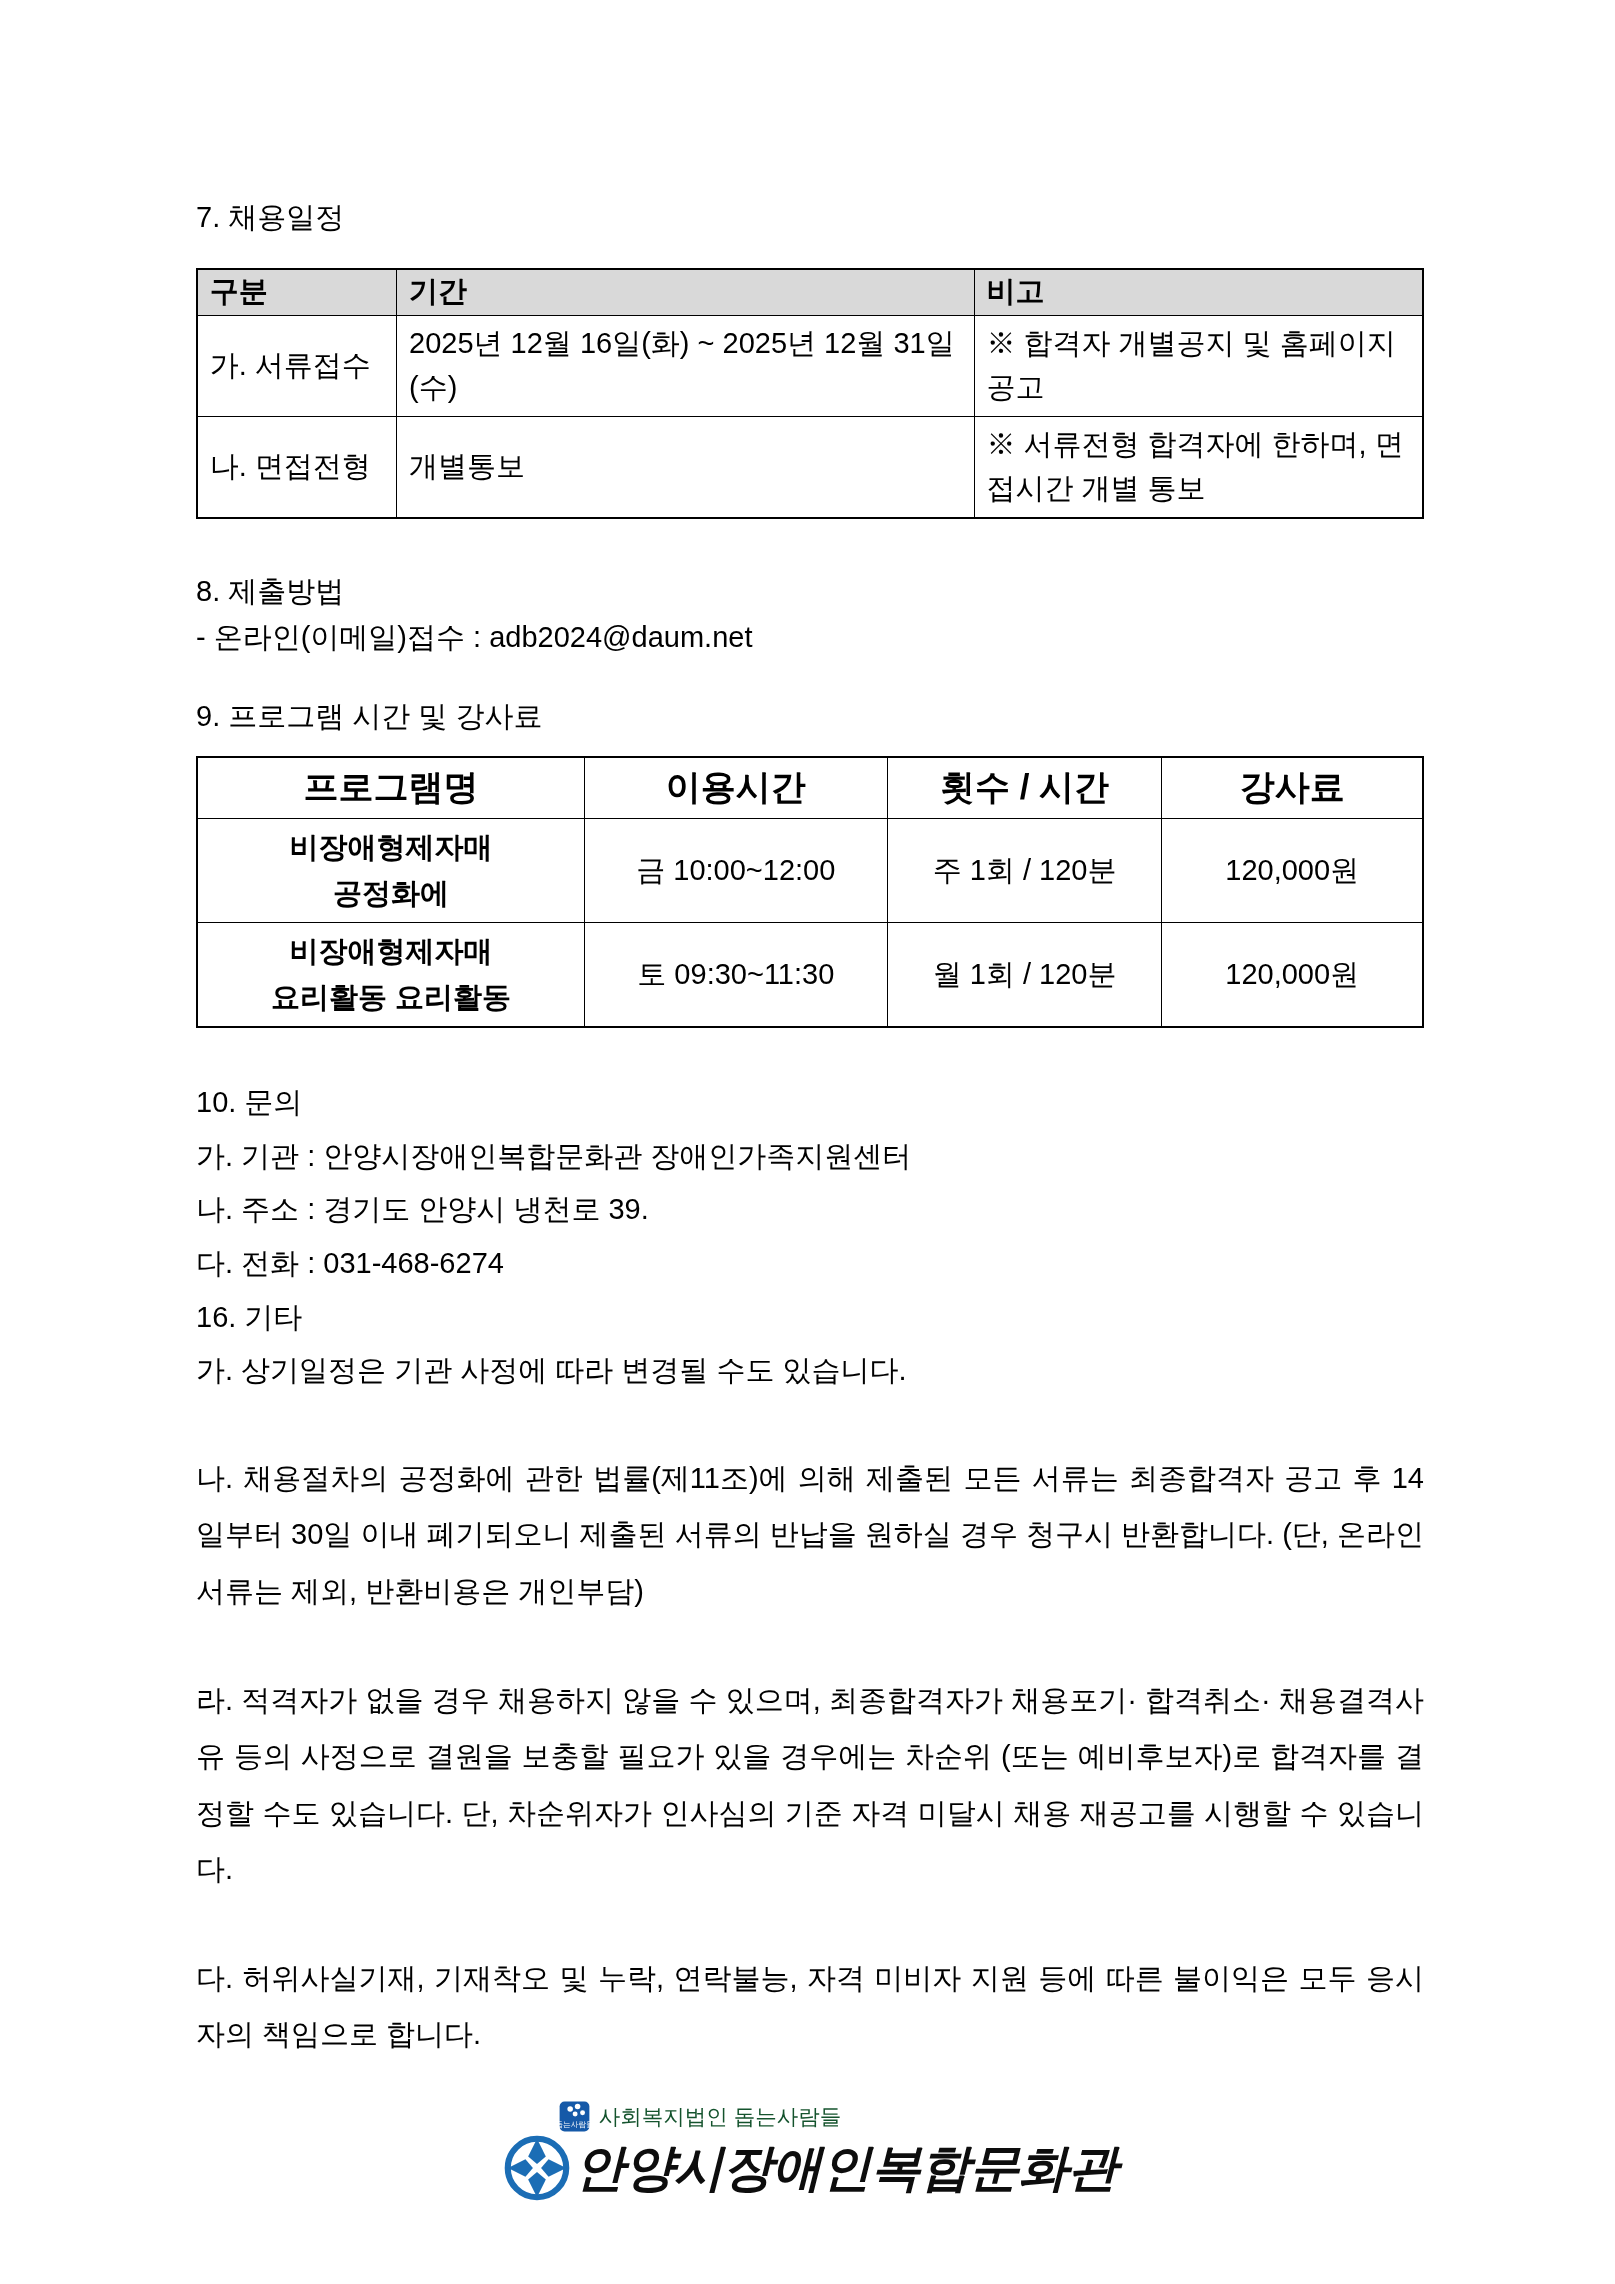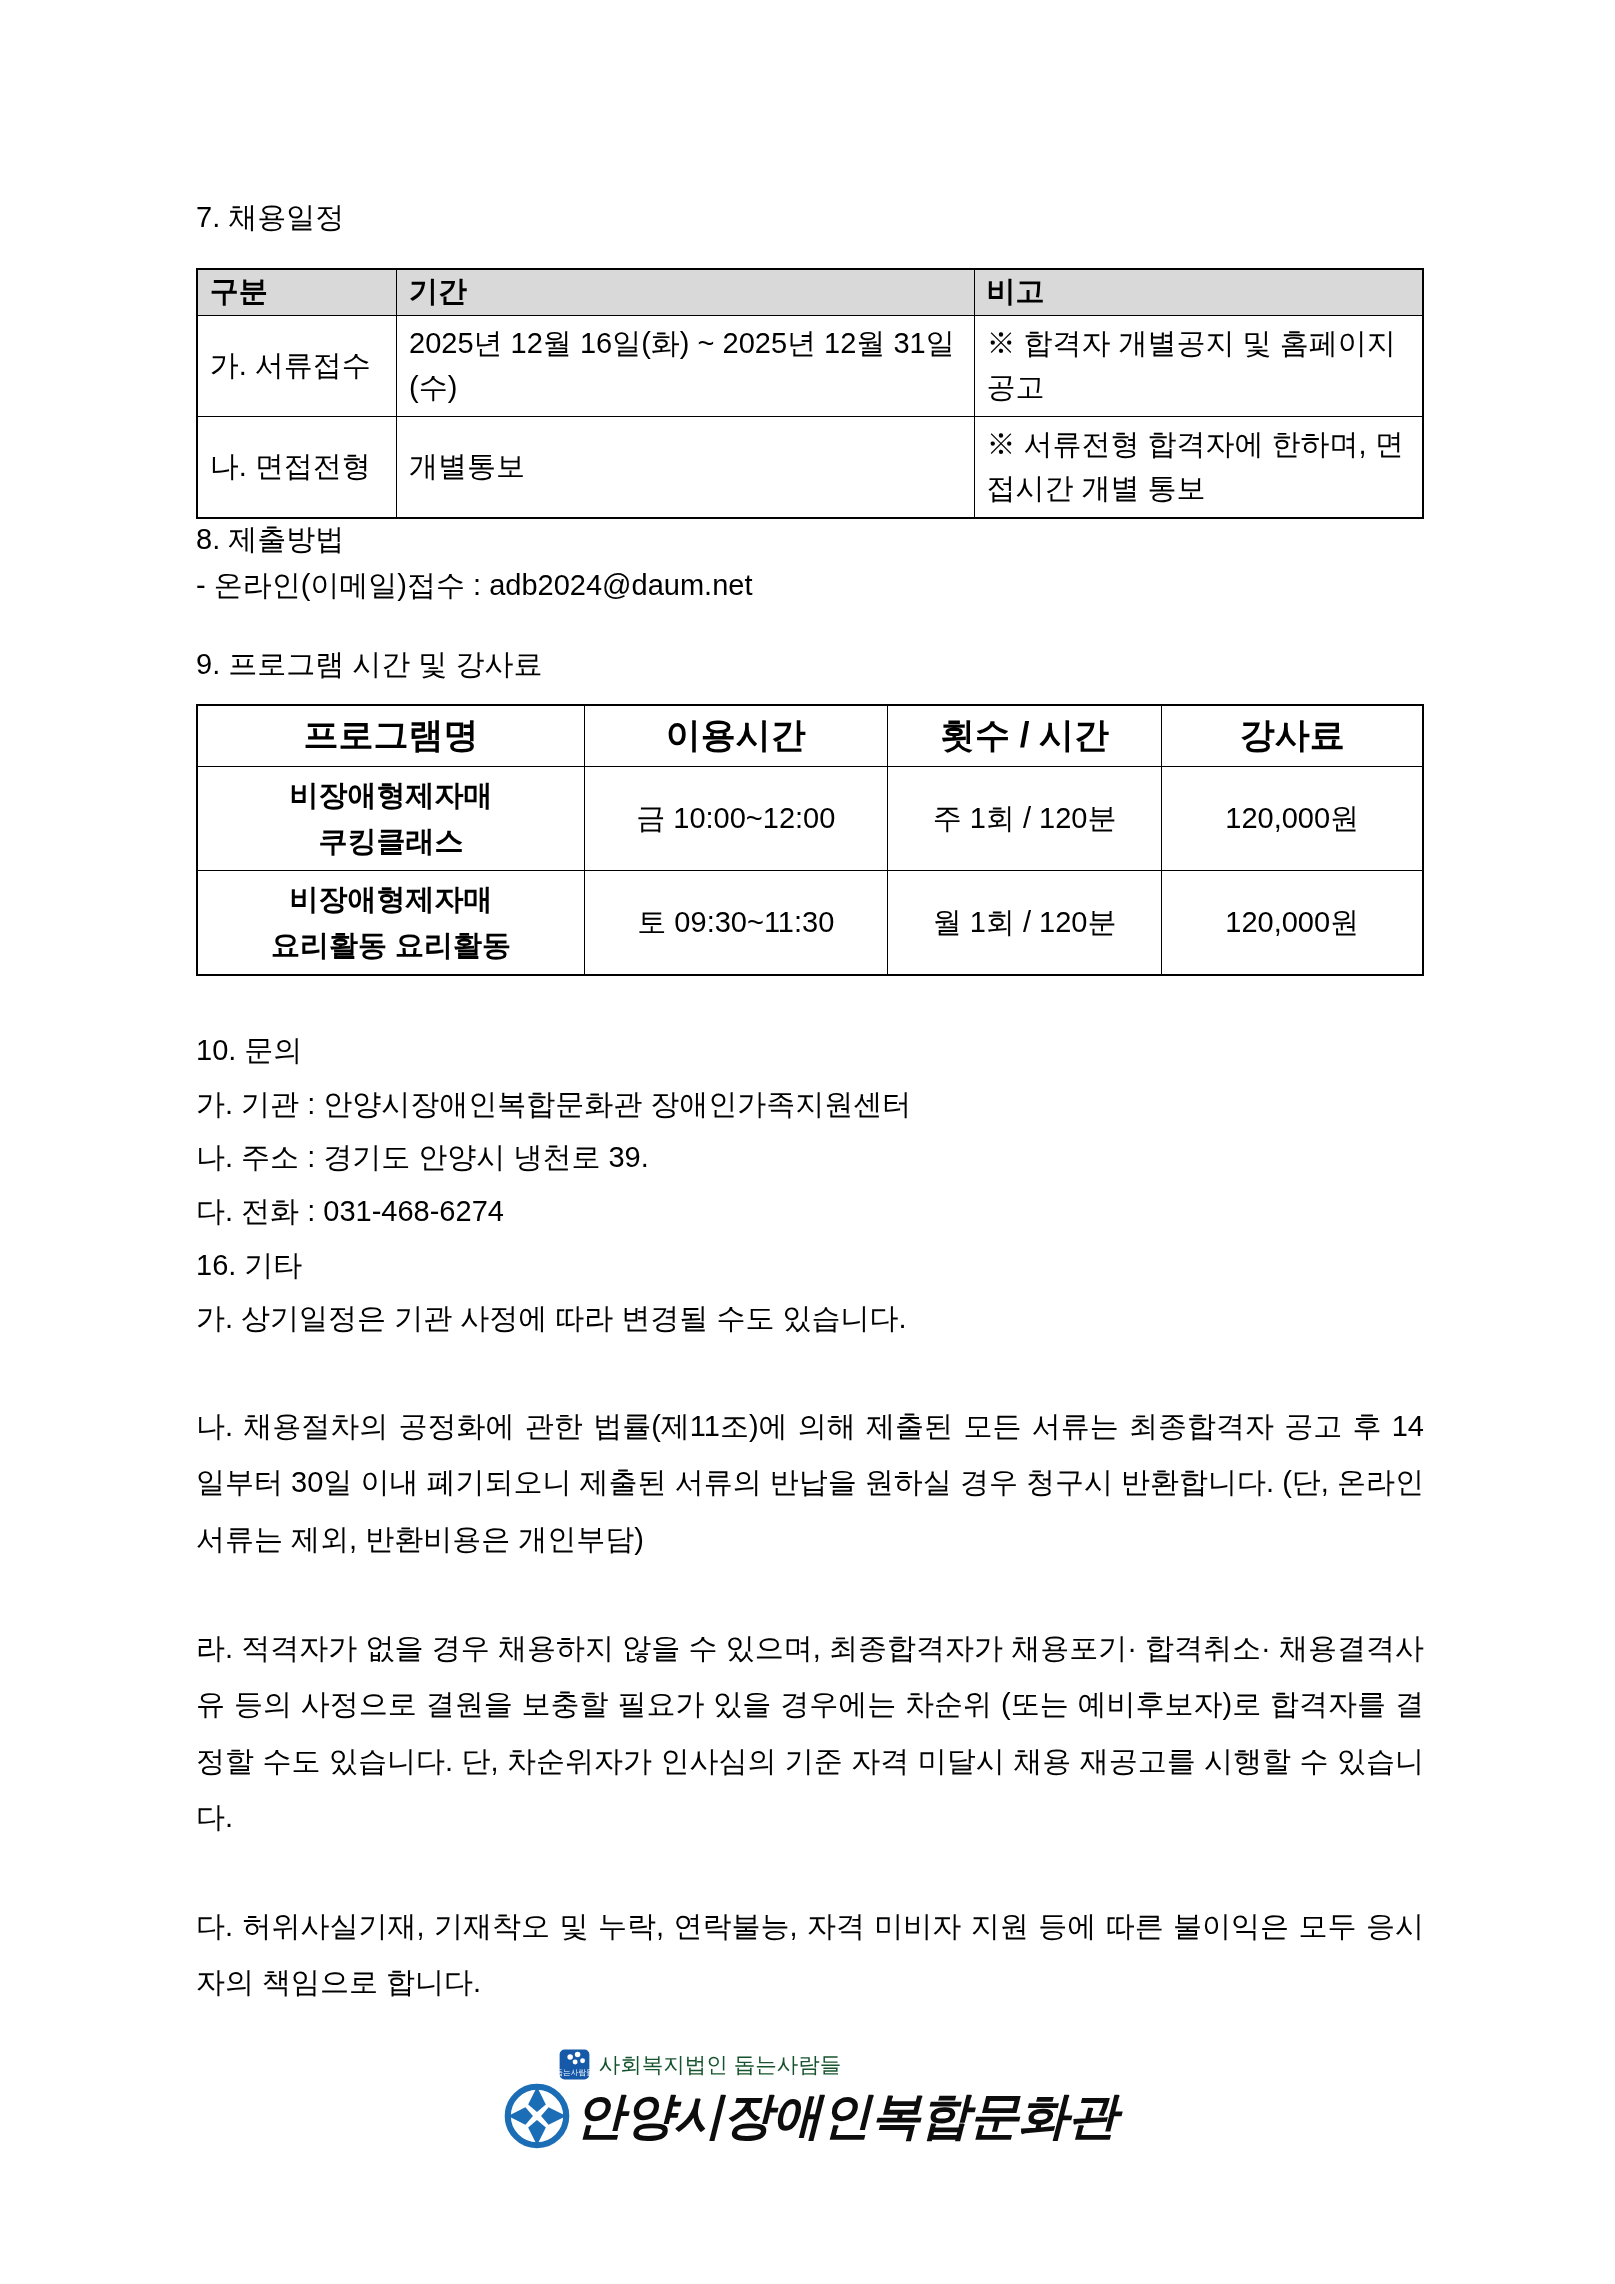--- a/index.html
+++ b/index.html
@@ -51,21 +51,21 @@
     font-size: 35px; font-weight: 700; text-align: center;
     height: 61px; padding: 2.6px 6.5px; background: #fff;
   }
   .program td {
     font-size: 29px; text-align: center; height: 83px;
     padding: 5.2px 6.5px; line-height: 1.6; vertical-align: middle;
   }
   .program td.name { font-weight: 700; }
   .program .nm { display: block; }
   
-  .mt-sec8  { }
+  .mt-sec8  { margin-top: 52px; }
   .mt-sec9  { margin-top: 31px; }
   .mt-sec10 { margin-top: 48px; }
   
   .footer { margin-top: 38px; display: flex; justify-content: center; }
   .footer-inner { display: inline-block; }
   .brand-small-row { display: flex; align-items: center; gap: 9px; margin-left: 56px; }
   .brand-small-text { font-size: 21.5px; color: #14532d; }
   .brand-main-row { display: flex; align-items: center; gap: 4px; margin-top: 2.6px; font-style: italic; }
   .org-name { font-size: 50px; font-weight: 700; color: #0d0d0d; letter-spacing: -0.7px; }
   .badge-svg { width: 31px; height: 31px; display: block; }
@@ -122,21 +122,21 @@
         <th>프로그램명</th>
         <th>이용시간</th>
         <th>횟수 / 시간</th>
         <th>강사료</th>
       </tr>
     </thead>
     <tbody>
       <tr>
         <td class="name">
           <span class="nm">비장애형제자매</span>
-          <span class="nm">쿠킹클래스</span>
+          <span class="nm">공정화에</span>
         </td>
         <td>금 10:00~12:00</td>
         <td>주 1회 / 120분</td>
         <td>120,000원</td>
       </tr>
       <tr>
         <td class="name">
           <span class="nm">비장애형제자매</span>
           <span class="nm">요리활동 요리활동</span>
         </td>

